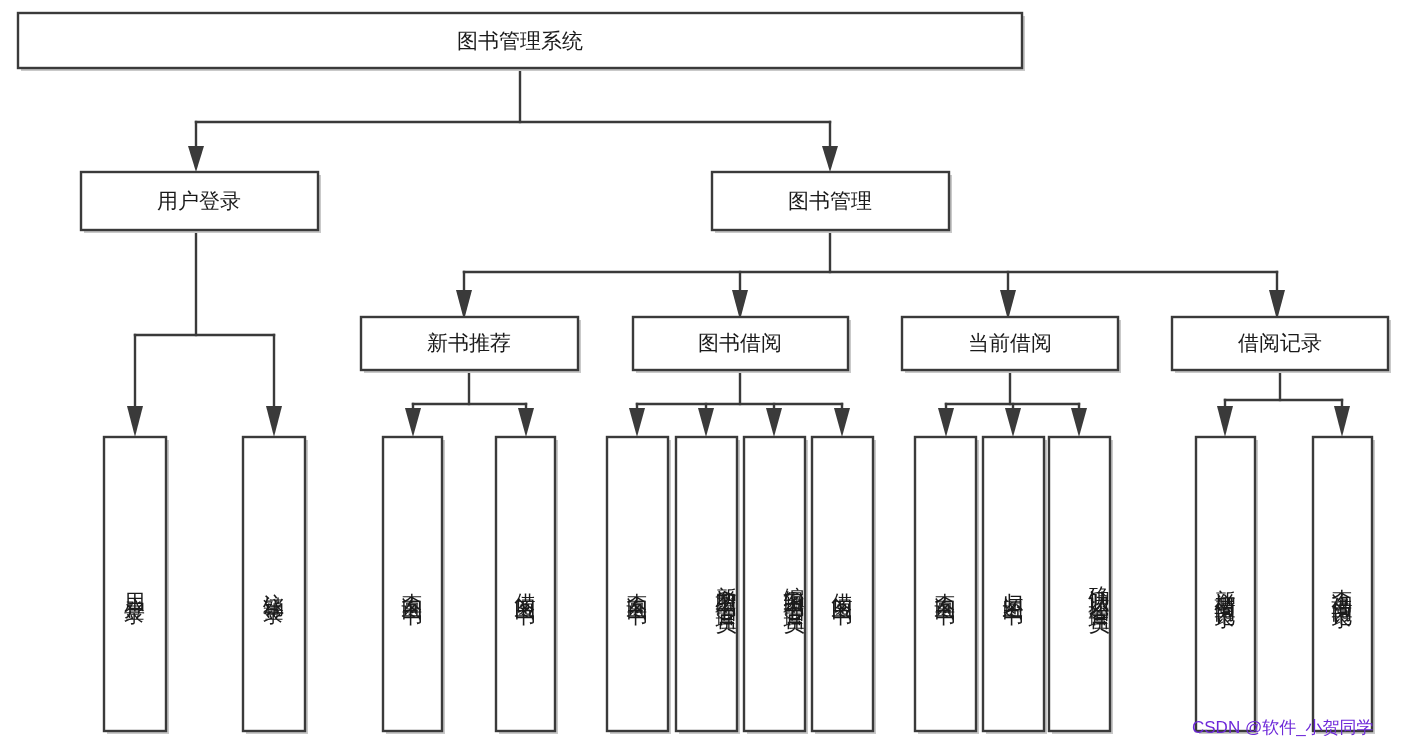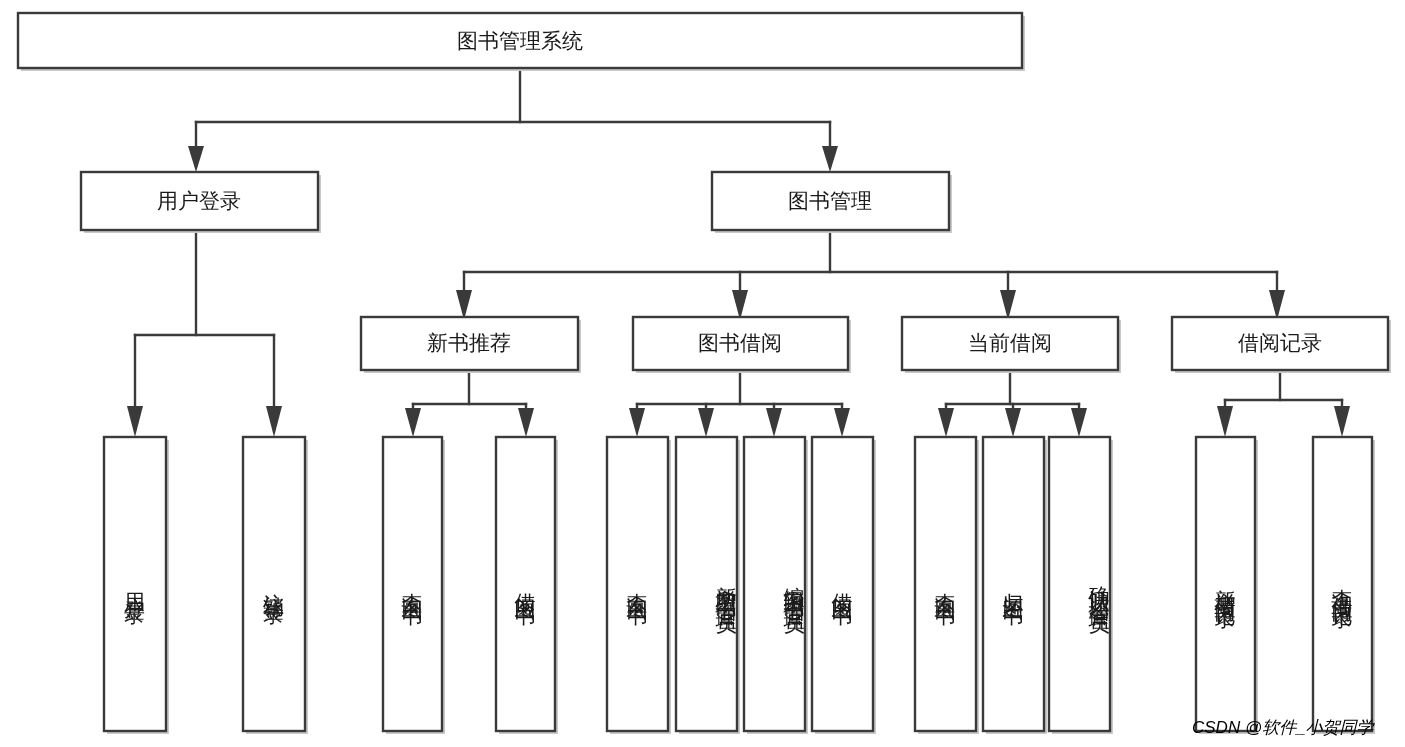--- a/index.html
+++ b/index.html
@@ -63,24 +63,23 @@
     letter-spacing: 4px;
     line-height: 1;
     white-space: nowrap;
     pointer-events: none;
     text-align: center;
   }
   .watermark {
     position: absolute;
     font-family: "Liberation Sans", sans-serif;
     font-size: 17px;
-    color: #000000;
+    color: #6d28d9;
     white-space: nowrap;
     pointer-events: none;
-    font-style: italic;
   }
 </style>
 </head>
 <body>
 
 <div id="diagram-root">
 
   <svg id="tree-svg" viewBox="0 0 1405 747">
     <defs></defs>
 

